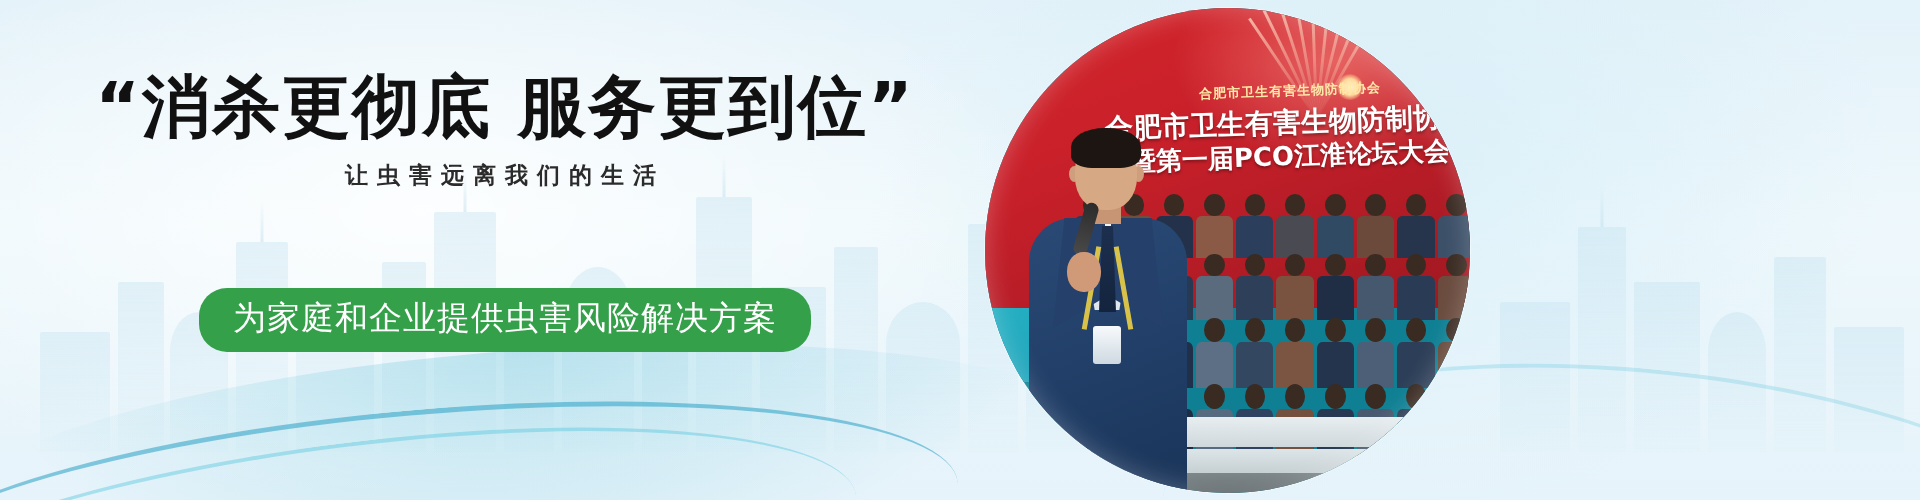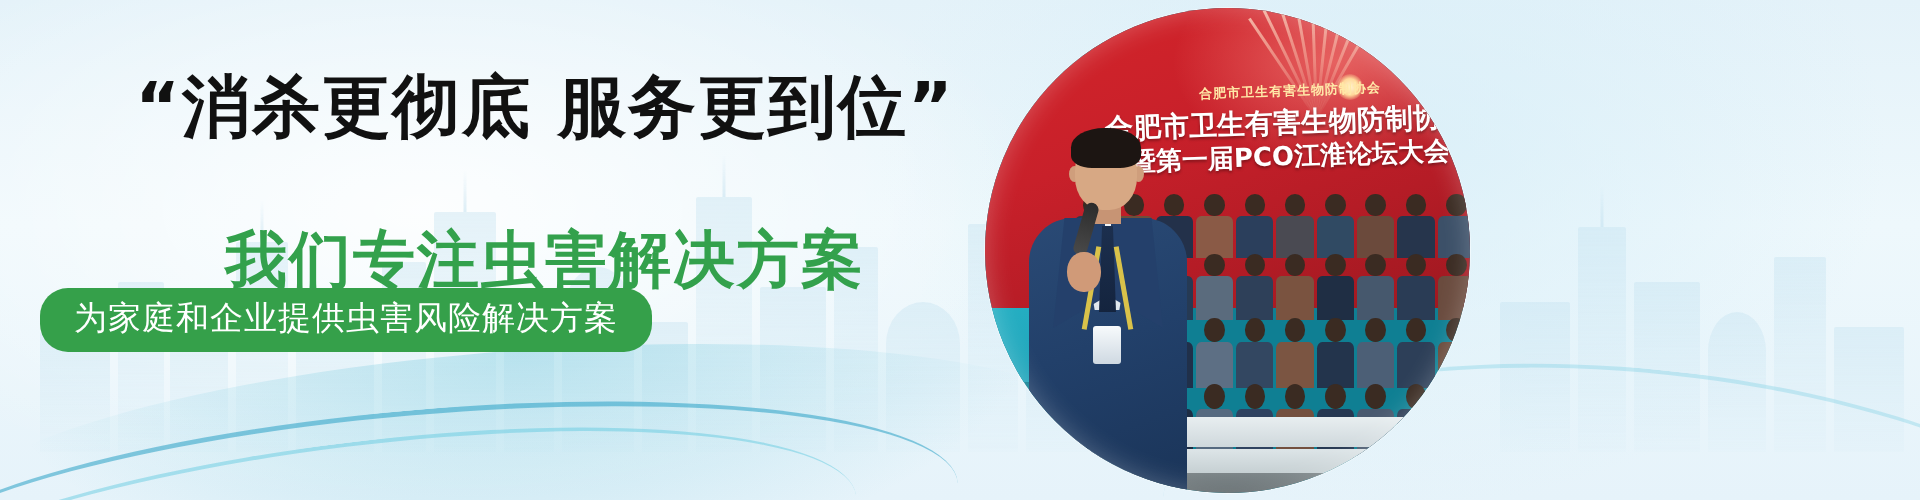--- a/index.html
+++ b/index.html
@@ -43,21 +43,21 @@
     background:radial-gradient(ellipse at 50% 0%, rgba(86,190,214,.32) 0%, rgba(86,190,214,0) 62%);
     border-radius:50% 50% 0 0; transform:rotate(-4deg); }
   .wave-b { position:absolute; left:-120px; bottom:-150px; width:1080px; height:240px;
     border-top:5px solid rgba(42,160,196,.55); border-radius:50% 50% 0 0; transform:rotate(-5deg); }
   .wave-c { position:absolute; left:-140px; bottom:-172px; width:1000px; height:230px;
     border-top:4px solid rgba(92,200,222,.45); border-radius:50% 50% 0 0; transform:rotate(-7deg); }
   .wave-right { position:absolute; right:-220px; bottom:-230px; width:980px; height:360px;
     border-top:4px solid rgba(120,205,225,.35); border-radius:50% 50% 0 0; transform:rotate(6deg); }
 
   
-  .content { position:absolute; left:0; top:0; width:1010px; height:500px;margin-left:40px; }
+  .content { position:absolute; left:0; top:0; width:1010px; height:500px; }
 
   .headline {
     position:absolute; left:0; top:62px; width:1010px;
     text-align:center; color:#111;
     font-size:68px; font-weight:bold; letter-spacing:2px; white-space:nowrap;
     font-family:"DejaVu Sans","Liberation Sans",sans-serif;
   }
   .headline .gap { display:inline-block; width:26px; }
 
   .subline {
@@ -67,21 +67,21 @@
     white-space:nowrap;
   }
 
   .green-head {
     position:absolute; left:0; top:218px; width:1010px;
     text-align:center; color:#33a14c;
     font-size:62px; font-weight:bold; letter-spacing:2px; white-space:nowrap;
     font-family:"DejaVu Sans","Liberation Sans",sans-serif;
   }
 
-  .pill-wrap { position:absolute; left:0; top:288px; width:1010px; text-align:left; }
+  .pill-wrap { position:absolute; left:0; top:288px; width:1010px; text-align:center; }
   .pill {
     display:inline-block;
     background:#35a04a;
     color:#ffffff;
     font-size:33px; font-weight:500; letter-spacing:1px;
     padding:8px 34px 11px;
     border-radius:28px;
     white-space:nowrap;
   }
 
@@ -233,22 +233,22 @@
   <div class="wave-b"></div>
   <div class="wave-c"></div>
   <div class="wave-right"></div>
 
   <div class="content">
 
     <div class="headline">
       <span>“消杀更彻底</span><span class="gap"></span><span>服务更到位”</span>
     </div>
 
-
-    <div class="green-head">我们专注虫害解决方案</div>
+    <div class="subline">让虫害远离我们的生活</div>
+
 
     <div class="pill-wrap">
       <span class="pill">为家庭和企业提供虫害风险解决方案</span>
     </div>
 
   </div>
 
   <div class="photo">
     <div class="photo-inner">
 

